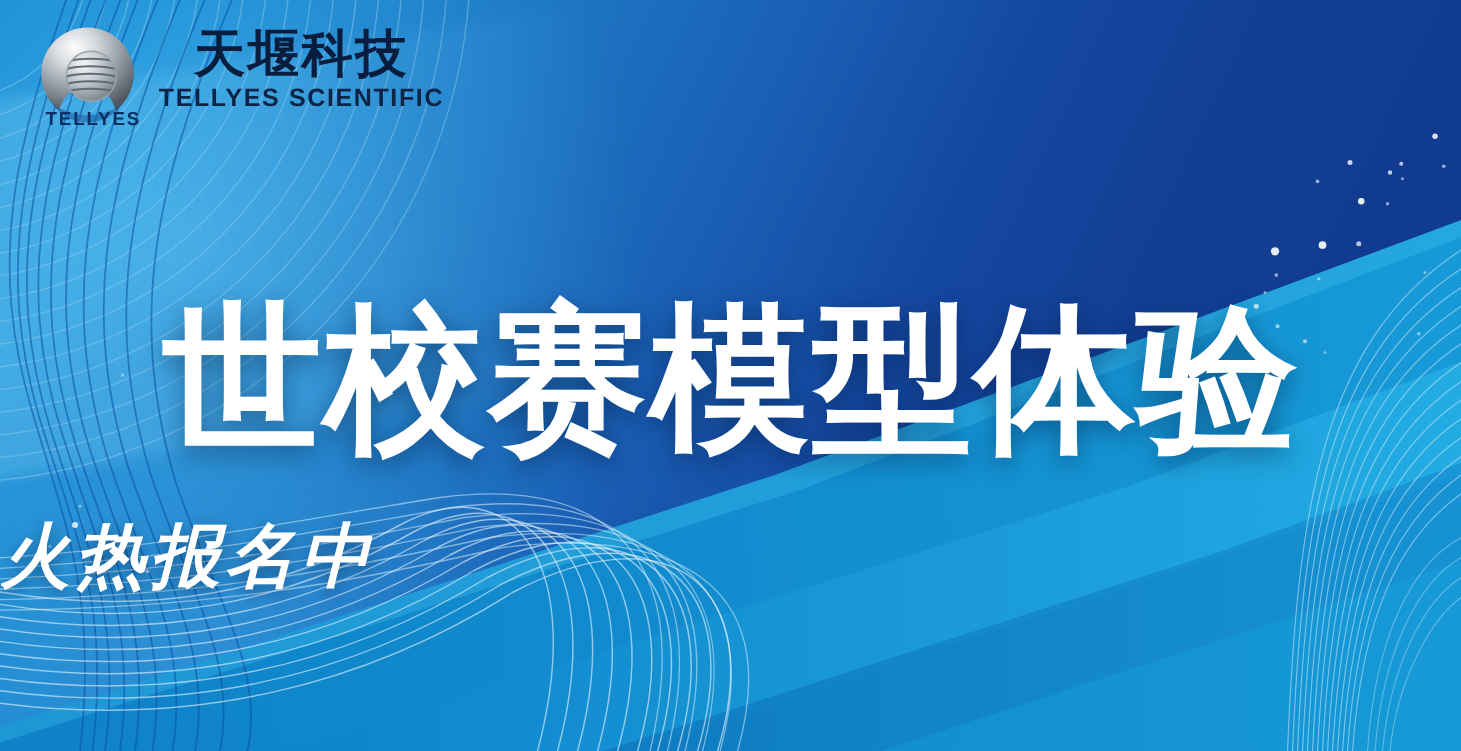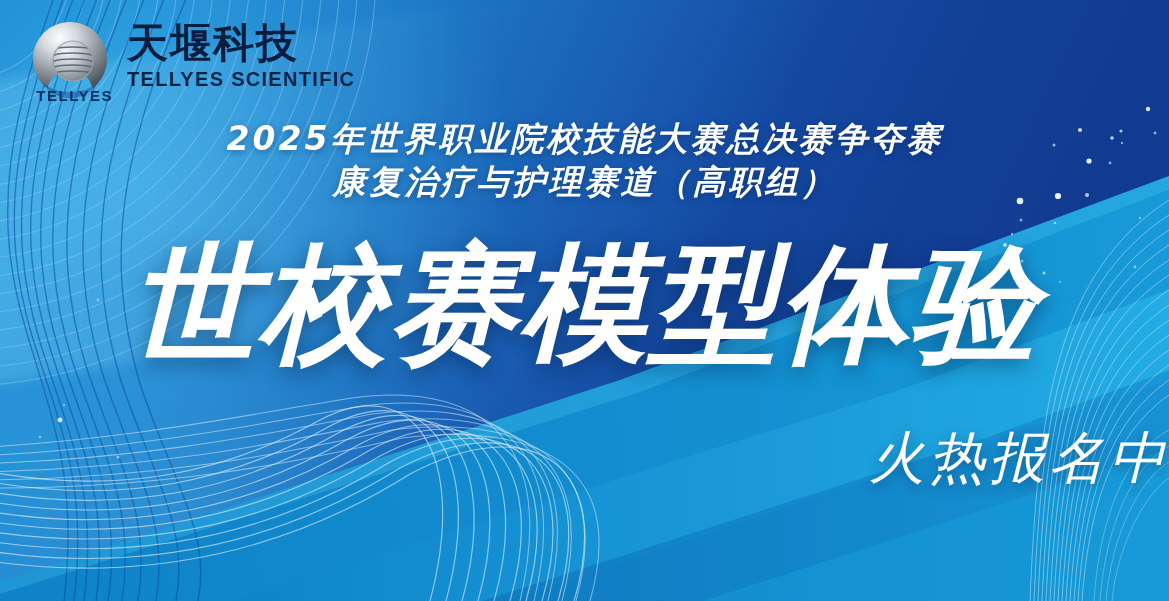--- a/index.html
+++ b/index.html
@@ -54,20 +54,21 @@
   .logo-word{
     position:absolute;left:0;right:0;bottom:-2px;text-align:right;
     font-size:15px;font-weight:700;letter-spacing:1.5px;color:#0d2f63;
     font-family:"Liberation Sans",sans-serif;
   }
   .logo-text{padding-top:6px;}
   .logo-cn{
     font-size:41px;line-height:1.04;font-weight:700;color:#091d3e;
     letter-spacing:2px;font-family:"DejaVu Sans","Liberation Sans",sans-serif;
     white-space:nowrap;
+    text-align:center;
   }
   .logo-en{
     margin-top:3px;
     font-size:20px;font-weight:600;letter-spacing:1.3px;color:#0d2446;
     white-space:nowrap;
   }
 
   
   .headlines{position:absolute;left:0;right:0;top:118px;text-align:center;}
   .sub-line{
@@ -80,40 +81,38 @@
     line-height:1.30;
     text-shadow:0 2px 7px rgba(4,28,70,.40);
     white-space:nowrap;
   }
 
   .title-main{
     position:absolute;left:0;right:0;top:240px;text-align:center;
     color:#ffffff;
     font-family:"DejaVu Sans","Liberation Sans",sans-serif;
     font-weight:700;
-    font-style:italic;
     font-size:128px;
     line-height:1;
     letter-spacing:2px;
     white-space:nowrap;
     text-shadow:0 6px 20px rgba(3,24,62,.45);
   }
 
   .title-sub{
-    position:absolute;left:0;right:0;top:418px;text-align:right;
+    position:absolute;left:0;right:0;top:418px;text-align:left;
     color:#ffffff;
     font-family:"DejaVu Sans","Liberation Sans",sans-serif;
-    font-weight:400;
+    font-weight:700;
     font-style:italic;
     font-size:56px;
     line-height:1;
     letter-spacing:4px;
     white-space:nowrap;
     text-shadow:0 4px 12px rgba(3,24,62,.40);
-    margin-top:12px;
   }
 </style>
 </head>
 <body>
 
 <div class="banner">
 
   <div class="bg-layer">
 
     <div class="glow-left"></div>
@@ -310,22 +309,18 @@
         <circle cx="46" cy="45" r="20" fill="none" stroke="#9aa2aa" stroke-width="1.2"></circle>
       </svg>
       <div class="logo-word">TELLYES</div>
     </div>
     <div class="logo-text">
       <div class="logo-cn">天堰科技</div>
       <div class="logo-en">TELLYES SCIENTIFIC</div>
     </div>
   </div>
 
-  <div class="headlines">
-    <div class="sub-line">2025年世界职业院校技能大赛总决赛争夺赛</div>
-    <div class="sub-line">康复治疗与护理赛道（高职组）</div>
-  </div>
 
   <div class="title-main">世校赛模型体验</div>
 
   <div class="title-sub">火热报名中</div>
 
 </div>
 
 </body></html>

